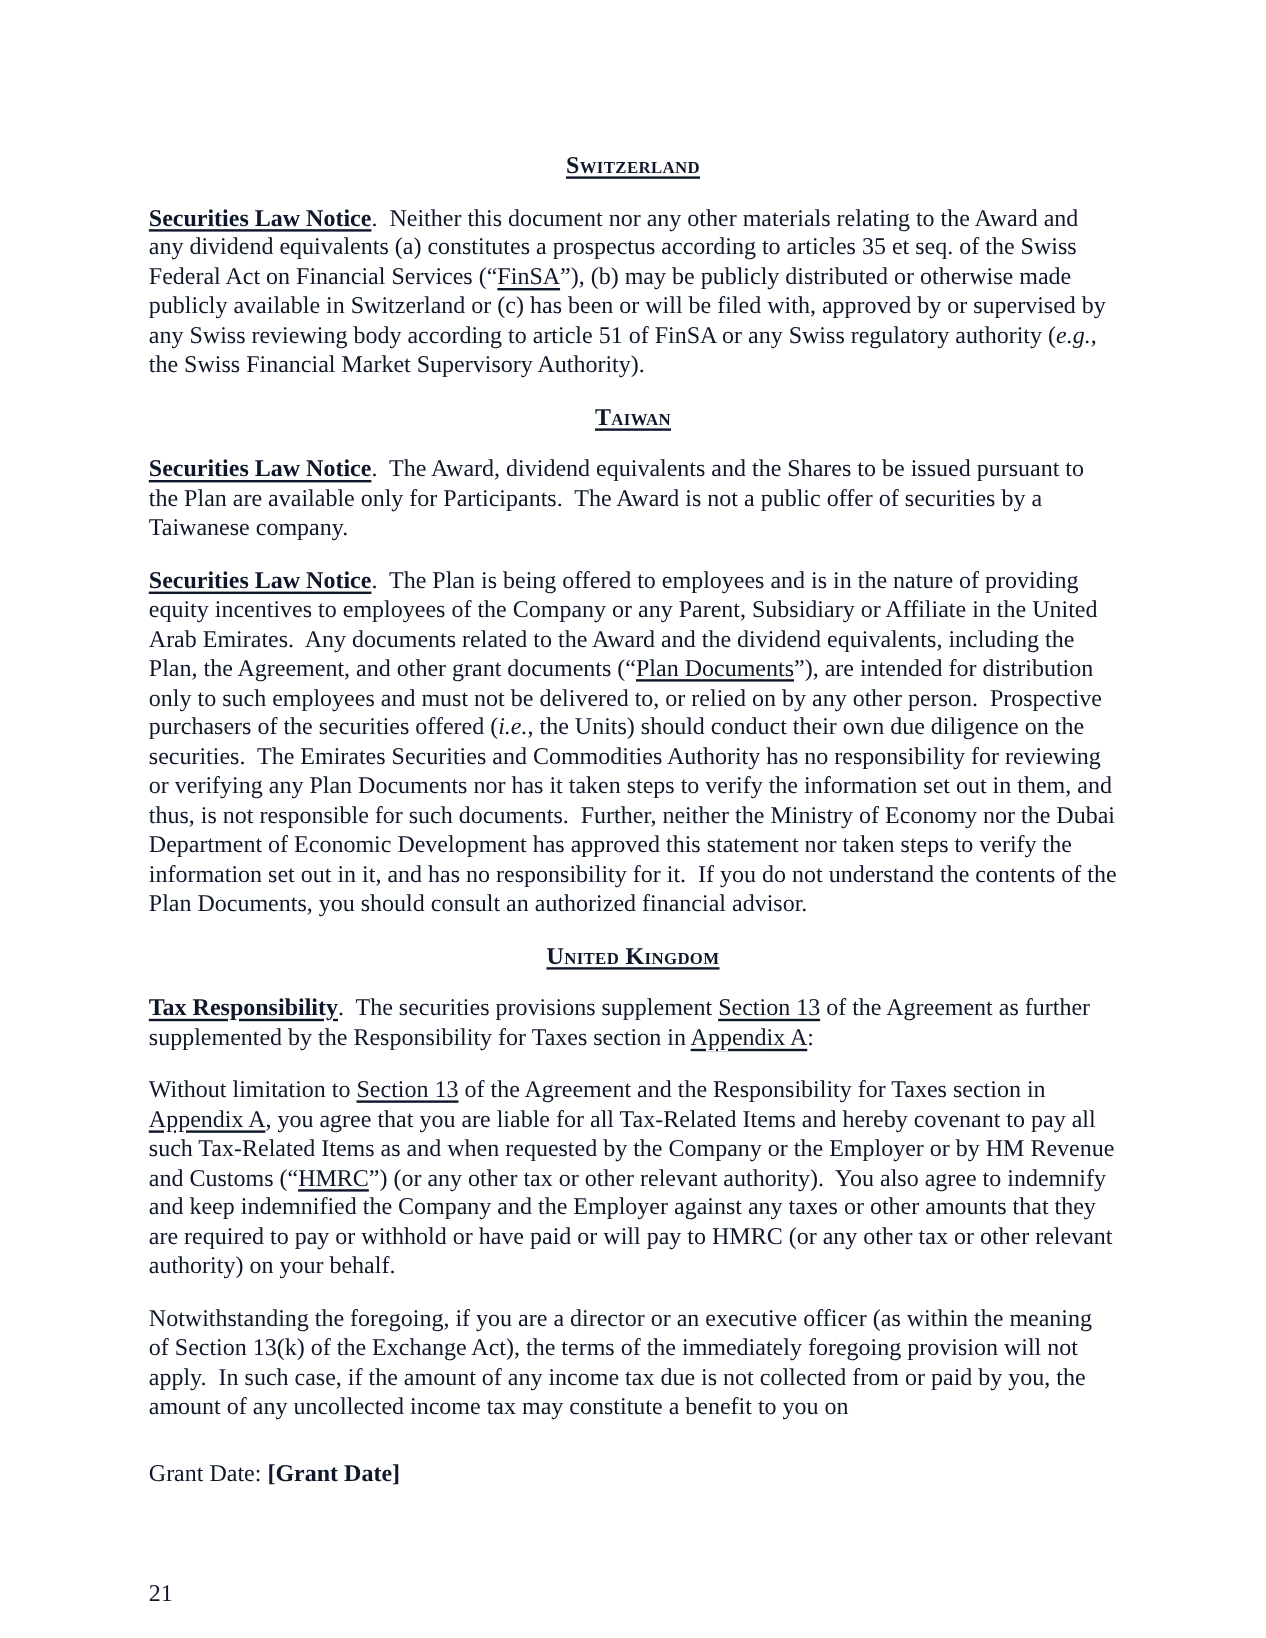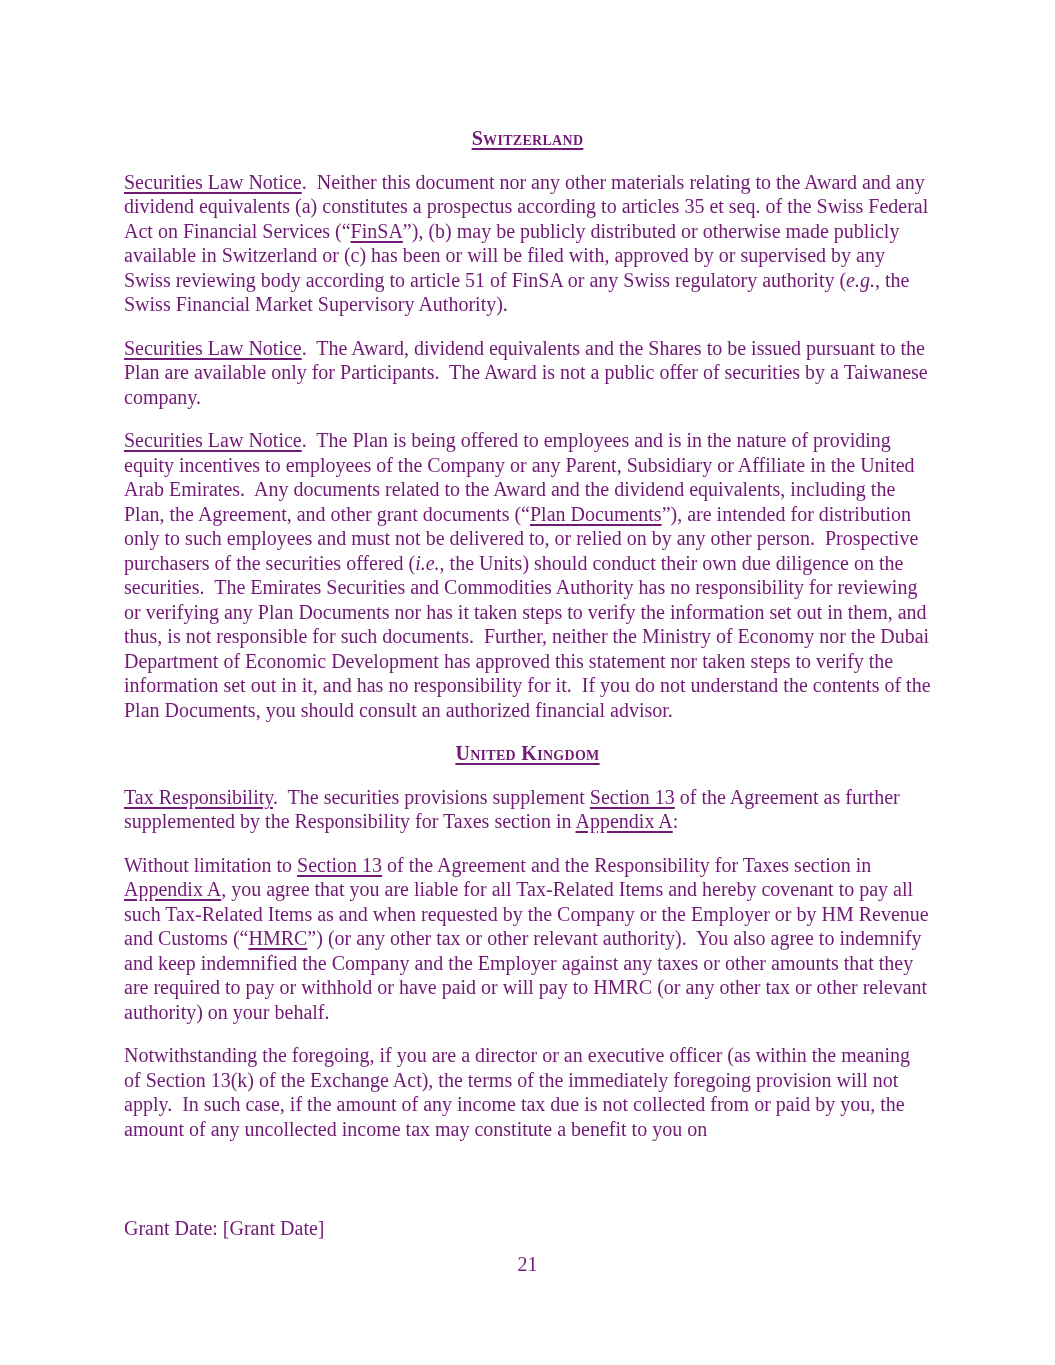--- a/index.html
+++ b/index.html
@@ -11,61 +11,61 @@
     position: relative;
     width: 1055px;
     height: 1365px;
     margin: 0;
     background: #ffffff;
     box-sizing: border-box;
     padding: 126px 124px 0 124px;
     font-family: "Liberation Serif", "DejaVu Serif", serif;
     font-size: 20px;
     line-height: 24.5px;
-    color: #701a75;
+    color: #0f172a;
     overflow: hidden;
   }
   .hd {
     margin: 0 0 19px 0;
     font-size: 20px;
     font-weight: bold;
     font-variant: small-caps;
     text-align: center;
     letter-spacing: 0.3px;
   }
   .para {
     margin: 0 0 19px 0;
     text-align: left;
     white-space: pre-wrap;
   }
-  .r-b { font-weight: normal; }
+  .r-b { font-weight: bold; }
   .r-u { text-decoration: underline; text-underline-offset: 3px; }
   .r-i { font-style: italic; font-family: Liberation Serif, serif; }
   .page-number {
     position: absolute;
-    top: 1252px;
+    top: 1316px;
     left: 124px;
     right: 124px;
-    text-align: center;
   }
   .footer-line {
     position: absolute;
     top: 1216px;
     left: 124px;
   }
 </style>
 </head>
 <body>
 
 <main class="page">
 
   <h2 class="hd"><span class="r-u">Switzerland</span></h2>
 
   <p class="para"><span class="r-b r-u">Securities Law Notice</span><span>.  Neither this document nor any other materials relating to the Award and any dividend equivalents (a) constitutes a prospectus according to articles 35 et seq. of the Swiss Federal Act on Financial Services (“</span><span class="r-u">FinSA</span><span>”), (b) may be publicly distributed or otherwise made publicly available in Switzerland or (c) has been or will be filed with, approved by or supervised by any Swiss reviewing body according to article 51 of FinSA or any Swiss regulatory authority (</span><span class="r-i">e.g.</span><span>, the Swiss Financial Market Supervisory Authority).</span></p>
 
+  <h2 class="hd"><span class="r-u">Taiwan</span></h2>
 
   <p class="para"><span class="r-b r-u">Securities Law Notice</span><span>.  The Award, dividend equivalents and the Shares to be issued pursuant to the Plan are available only for Participants.  The Award is not a public offer of securities by a Taiwanese company.</span></p>
 
 
   <p class="para"><span class="r-b r-u">Securities Law Notice</span><span>.  The Plan is being offered to employees and is in the nature of providing equity incentives to employees of the Company or any Parent, Subsidiary or Affiliate in the United Arab Emirates.  Any documents related to the Award and the dividend equivalents, including the Plan, the Agreement, and other grant documents (“</span><span class="r-u">Plan Documents</span><span>”), are intended for distribution only to such employees and must not be delivered to, or relied on by any other person.  Prospective purchasers of the securities offered (</span><span class="r-i">i.e.</span><span>, the Units) should conduct their own due diligence on the securities.  The Emirates Securities and Commodities Authority has no responsibility for reviewing or verifying any Plan Documents nor has it taken steps to verify the information set out in them, and thus, is not responsible for such documents.  Further, neither the Ministry of Economy nor the Dubai Department of Economic Development has approved this statement nor taken steps to verify the information set out in it, and has no responsibility for it.  If you do not understand the contents of the Plan Documents, you should consult an authorized financial advisor.</span></p>
 
   <h2 class="hd"><span class="r-u">United Kingdom</span></h2>
 
   <p class="para"><span class="r-b r-u">Tax Responsibility</span><span>.  The securities provisions supplement </span><span class="r-u">Section 13</span><span> of the Agreement as further supplemented by the Responsibility for Taxes section in </span><span class="r-u">Appendix A</span><span>:</span></p>
 

